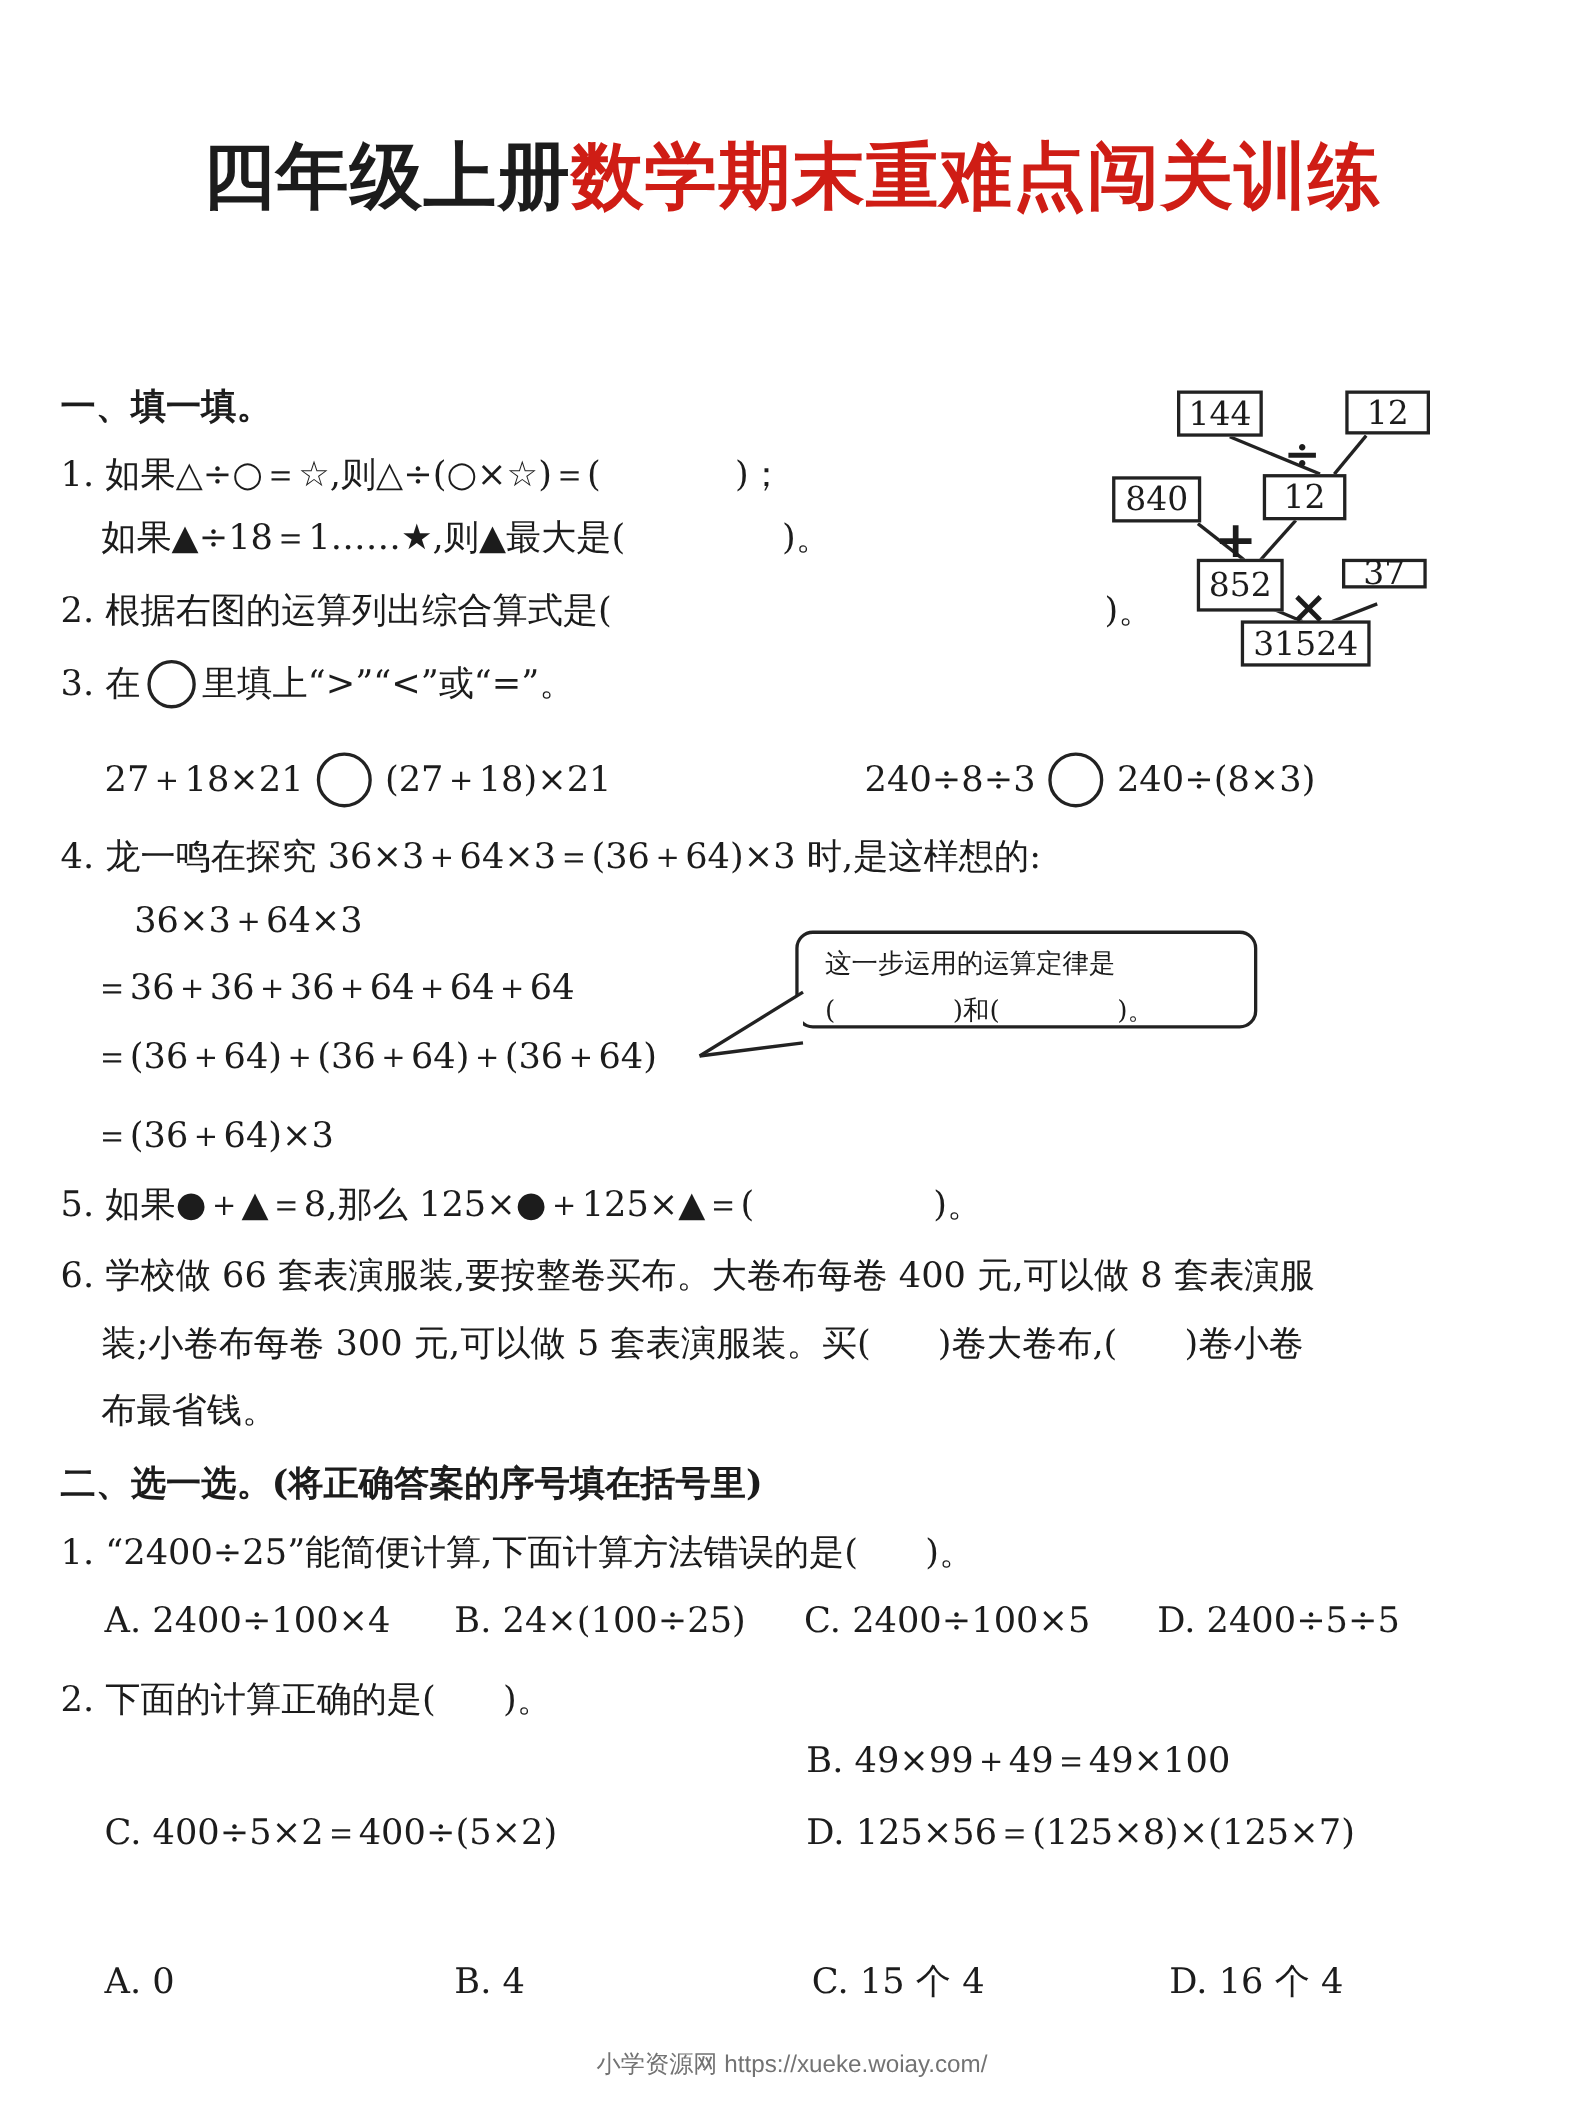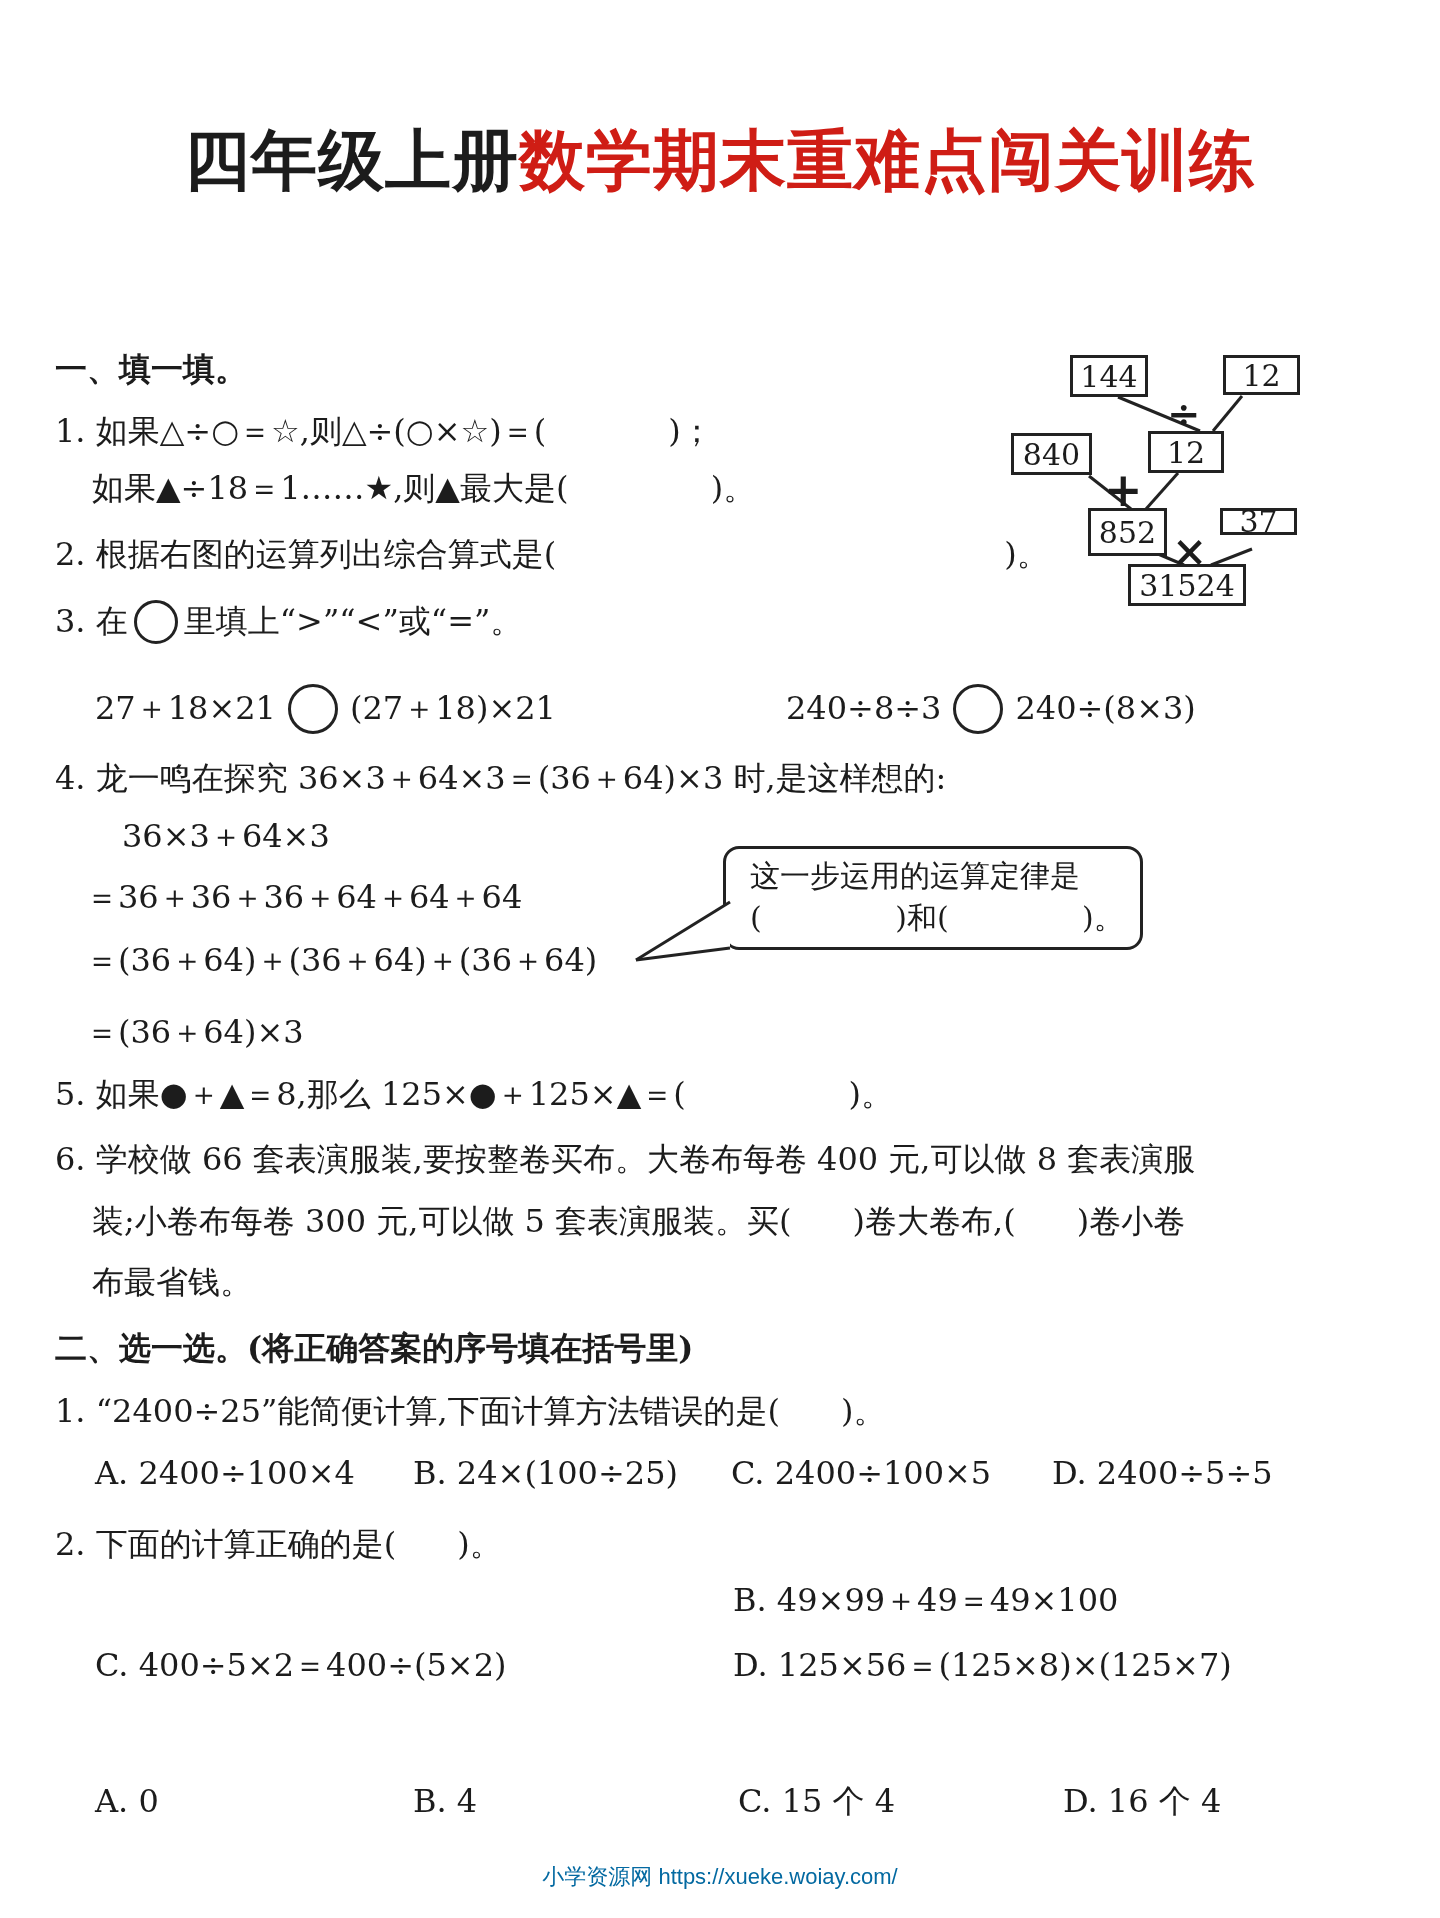--- a/index.html
+++ b/index.html
@@ -22,28 +22,28 @@
   
   .diagram{position:absolute;left:1000px;top:345px;width:312px;height:272px;}
   .dlines{position:absolute;left:0;top:0;width:312px;height:272px;}
   .dbox{
     position:absolute;border:3px solid #222;background:#fff;box-sizing:border-box;
     display:flex;align-items:center;justify-content:center;font-size:30px;
   }
   .dop{position:absolute;font-weight:bold;}
   
   .bubble{
-    position:absolute;left:723px;top:846px;width:420px;height:104px;
+    position:absolute;left:723px;top:846px;width:420px;height:89px;
     border:3px solid #222;border-radius:16px;box-sizing:border-box;
-    padding:6px 0 0 24px;font-size:30px;line-height:42px;white-space:pre;background:#fff;
+    padding:6px 0 0 24px;font-size:24px;line-height:42px;white-space:pre;background:#fff;
   }
   .tail{position:absolute;left:628px;top:898px;width:112px;height:72px;}
   .footer{
     position:absolute;top:1862px;left:0;width:100%;text-align:center;
-    font-size:22px;color:#0369a1;font-family:"Liberation Sans","DejaVu Sans",sans-serif;
+    font-size:22px;color:#737373;font-family:"Liberation Sans","DejaVu Sans",sans-serif;
   }
 </style>
 </head>
 <body>
 
 <div class="page">
 
   <h1 class="title"><span>四年级上册</span><span class="t-red">数学期末重难点闯关训练</span></h1>
 
   <div class="line bold" style="left:55px;top:349px">一、填一填。</div>

